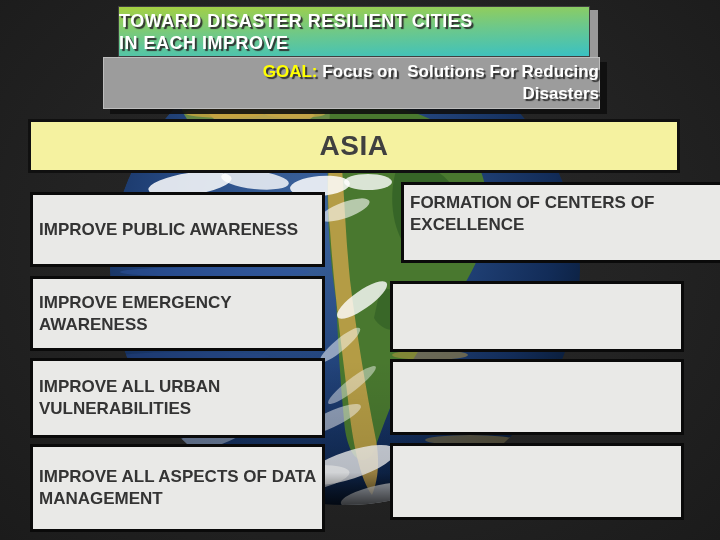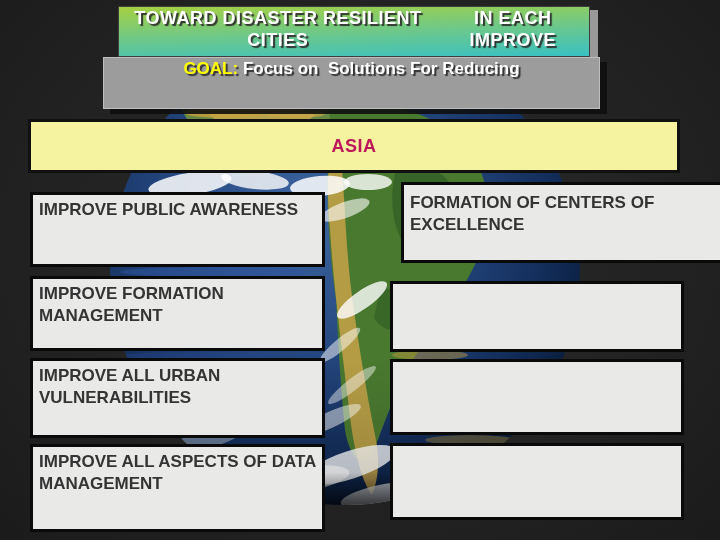--- a/index.html
+++ b/index.html
@@ -10,54 +10,54 @@
     font-family:"Liberation Sans", sans-serif;
   }
   .earth-svg{position:absolute;left:0;top:0;}
 
   
   .banner1{
     position:absolute;left:118px;top:6px;width:470px;height:49px;
     background:linear-gradient(178deg,#a6d041 0%,#6cc88b 52%,#3ac1c3 100%);
     border:1px solid #3f3f3f;
     box-shadow:8px 4px 0 #999999;
-    display:flex;flex-direction:row;justify-content:center;text-align:center;
+    display:flex;flex-direction:column;justify-content:center;
   }
   .banner1 .line{
     color:#ffffff;font-weight:bold;font-size:18px;line-height:22px;letter-spacing:.5px;
     text-shadow:2px 2px 1px rgba(45,45,45,.95);
   }
 
   
   .banner2{
     position:absolute;left:103px;top:57px;width:495px;height:50px;
     background:#9c9c9c;border:1px solid #bdbdbd;
     box-shadow:7px 5px 0 rgba(14,14,14,.9);
-    display:flex;justify-content:center;text-align:right;
+    display:flex;flex-direction:column;justify-content:center;text-align:right;
   }
   .banner2 .line{
     color:#ffffff;font-weight:bold;font-size:17px;line-height:22px;
     text-shadow:2px 2px 1px rgba(45,45,45,.95);white-space:pre-wrap;
   }
   .goal-prefix{color:#ffff00;}
 
   
   .asia{
     position:absolute;left:28px;top:119px;width:652px;height:54px;box-sizing:border-box;
     background:#f5f2a0;border:3px solid #101010;
     display:flex;align-items:center;justify-content:center;
-    font-size:18px;font-weight:bold;color:#be185d;letter-spacing:.5px;
+    font-size:28px;font-weight:bold;color:#404040;letter-spacing:.5px;
   }
 
   
   .topic{
     position:absolute;box-sizing:border-box;
     background:#e9e9e7;border:3px solid #0a0a0a;
     color:#343434;font-weight:bold;font-size:17px;line-height:22px;
-    display:flex;padding:4px 4px 4px 6px;
+    display:flex;align-items:center;padding:4px 4px 4px 6px;
   }
   .topic.top-align{align-items:flex-start;padding-top:7px;}
 
   .l1{left:30px;top:192px;width:295px;height:75px;}
   .l2{left:30px;top:276px;width:295px;height:75px;}
   .l3{left:30px;top:358px;width:295px;height:80px;}
   .l4{left:30px;top:444px;width:295px;height:88px;}
   .r1{left:390px;top:182px;width:334px;height:81px;margin-left:11px;}
   .r2{left:390px;top:281px;width:294px;height:71px;}
   .r3{left:390px;top:359px;width:294px;height:76px;}
@@ -125,29 +125,30 @@
     </g>
   </svg>
 
   <div class="banner1">
     <div class="line">TOWARD DISASTER RESILIENT CITIES</div>
     <div class="line">IN EACH IMPROVE</div>
   </div>
 
   <div class="banner2">
     <div class="line"><span class="goal-prefix">GOAL:</span><span> Focus on  Solutions For Reducing</span></div>
+    <div class="line">Disasters</div>
   </div>
 
   <div class="asia">ASIA</div>
 
   <div class="topic l1">
       <span>IMPROVE PUBLIC AWARENESS</span>
     </div>
   <div class="topic l2">
-      <span>IMPROVE FORMATION MANAGEMENT</span>
+      <span>IMPROVE EMERGENCY AWARENESS</span>
     </div>
   <div class="topic l3">
       <span>IMPROVE ALL URBAN VULNERABILITIES</span>
     </div>
   <div class="topic l4">
       <span>IMPROVE ALL ASPECTS OF DATA MANAGEMENT</span>
     </div>
 
   <div class="topic r1 top-align">
       <span>FORMATION OF CENTERS OF EXCELLENCE</span>

